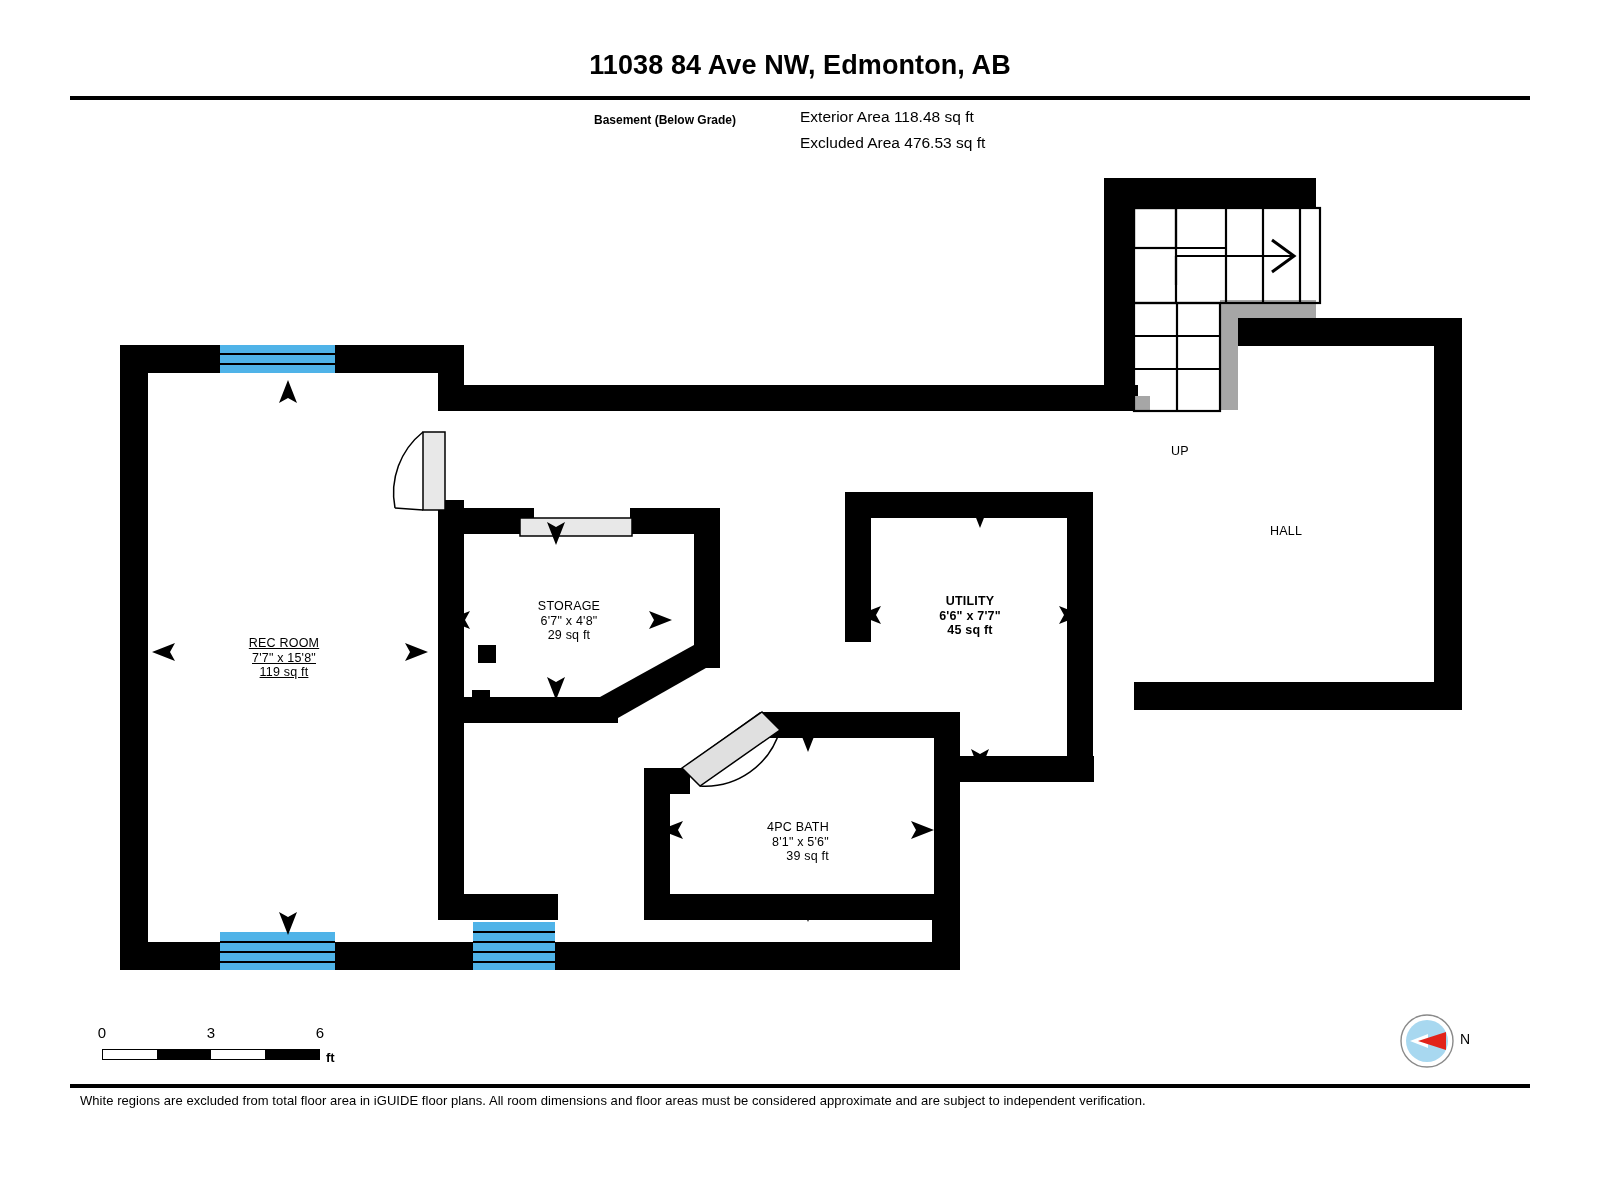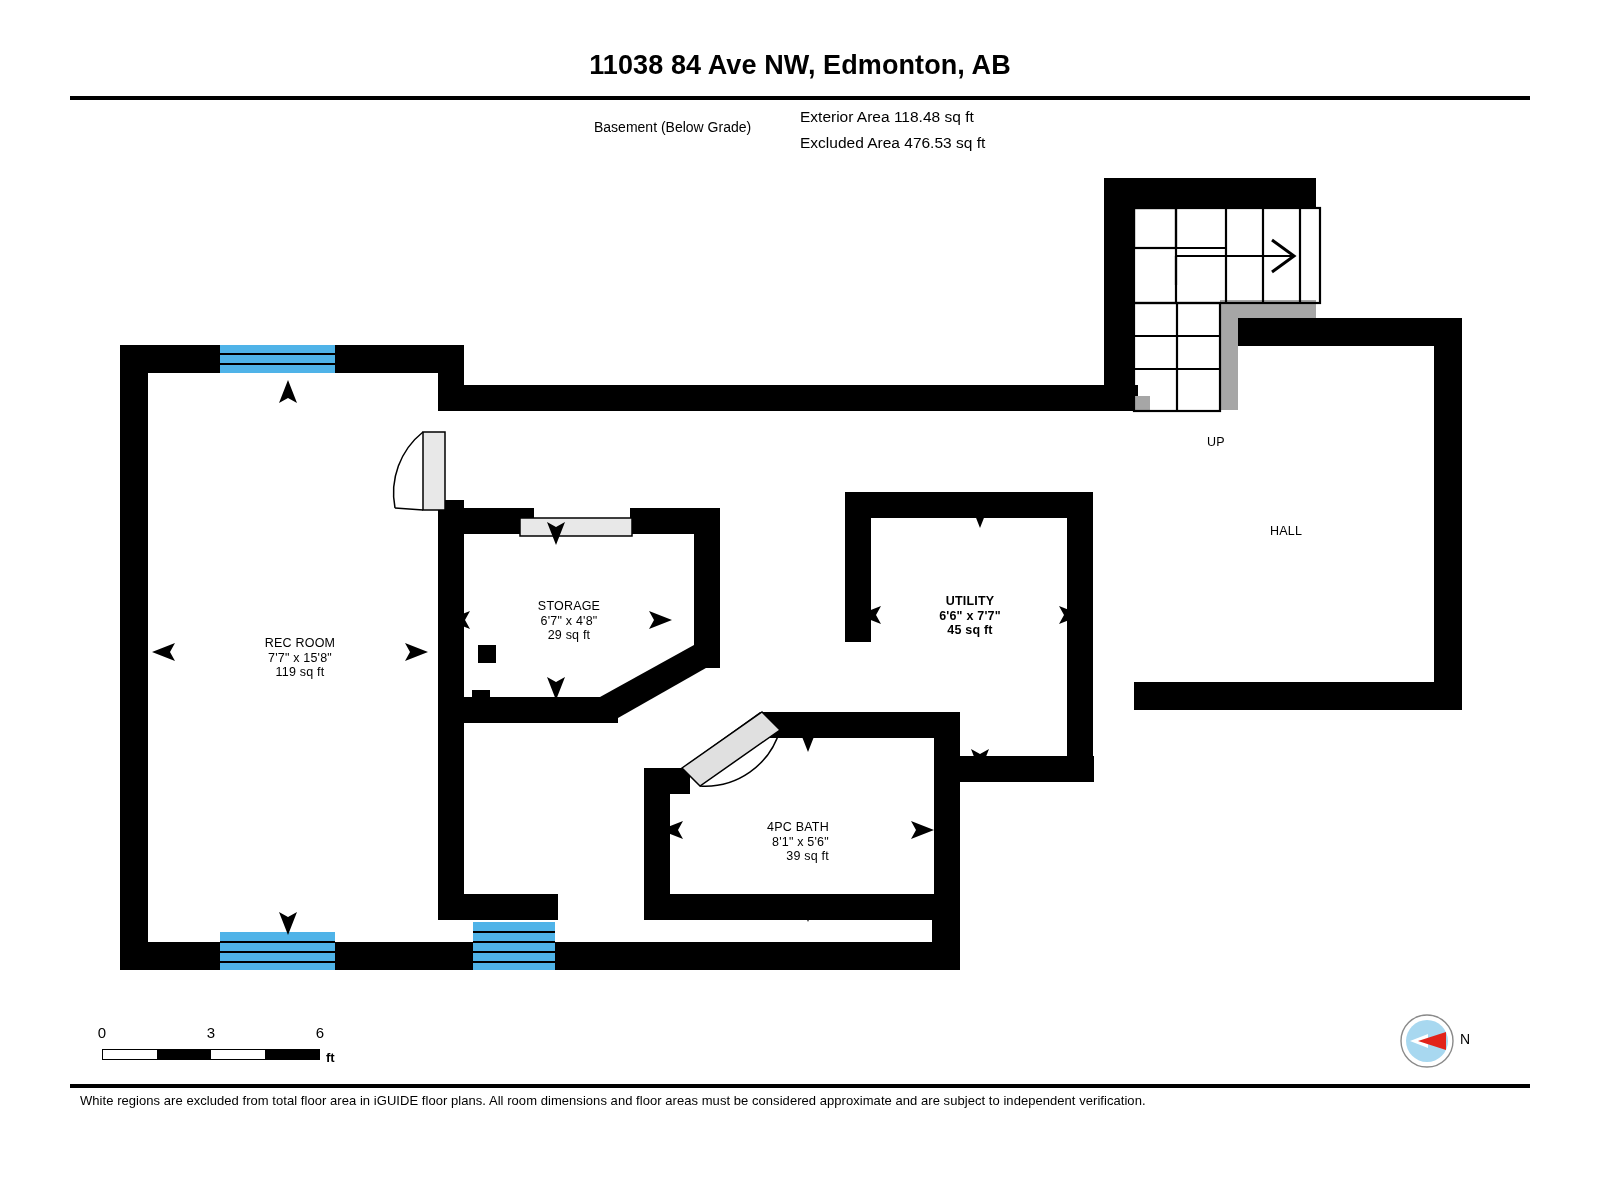--- a/index.html
+++ b/index.html
@@ -50,23 +50,23 @@
 
   .subhead {
     position: absolute;
     top: 105px;
     left: 0;
     width: 1600px;
     height: 60px;
   }
   .subhead-label {
     position: absolute;
-    left: 594px; top: 14px;
-    font-size: 14px;
-    font-weight: normal;
+    left: 594px; top: 8px;
+    font-size: 12px;
+    font-weight: bold;
     white-space: nowrap;
   }
   .subhead-v1 {
     position: absolute;
     left: 800px; top: 3px;
     font-size: 15.5px;
     white-space: nowrap;
   }
   .subhead-v2 {
     position: absolute;
@@ -315,21 +315,21 @@
       <polygon points="980,528 971,505 980,510 989,505"></polygon>
       <polygon points="980,772 971,749 980,754 989,749"></polygon>
 
       <polygon points="660,830 683,821 678,830 683,839"></polygon>
       <polygon points="934,830 911,821 916,830 911,839"></polygon>
       <polygon points="808,752 799,729 808,734 817,729"></polygon>
       <polygon points="808,922 799,899 808,904 817,899"></polygon>
     </g>
   </svg>
 
-  <div class="rlabel" style="left:300px; top:636px;">
+  <div class="rlabel" style="left:284px; top:636px;text-decoration:underline;">
     <span class="nm">REC ROOM</span>
     <span class="dm">7'7" x 15'8"</span>
     <span class="ar">119 sq ft</span>
   </div>
 
   <div class="rlabel" style="left:569px; top:599px;">
     <span class="nm">STORAGE</span>
     <span class="dm">6'7" x 4'8"</span>
     <span class="ar">29 sq ft</span>
   </div>
@@ -339,21 +339,21 @@
     <span class="dm">6'6" x 7'7"</span>
     <span class="ar">45 sq ft</span>
   </div>
 
   <div class="rlabel" style="left:798px; top:820px;text-align:right;">
     <span class="nm">4PC BATH</span>
     <span class="dm">8'1" x 5'6"</span>
     <span class="ar">39 sq ft</span>
   </div>
 
-  <div class="plain-label" style="left:1180px; top:435px;margin-left:36px;">UP</div>
+  <div class="plain-label" style="left:1180px; top:444px;">UP</div>
   <div class="plain-label" style="left:1286px; top:524px;">HALL</div>
 
   <div class="scalebar-wrap">
     <div class="scale-ticks">
       <span class="t0">0</span>
       <span class="t1">3</span>
       <span class="t2">6</span>
     </div>
     <div class="scale-rail">
       <i></i>

